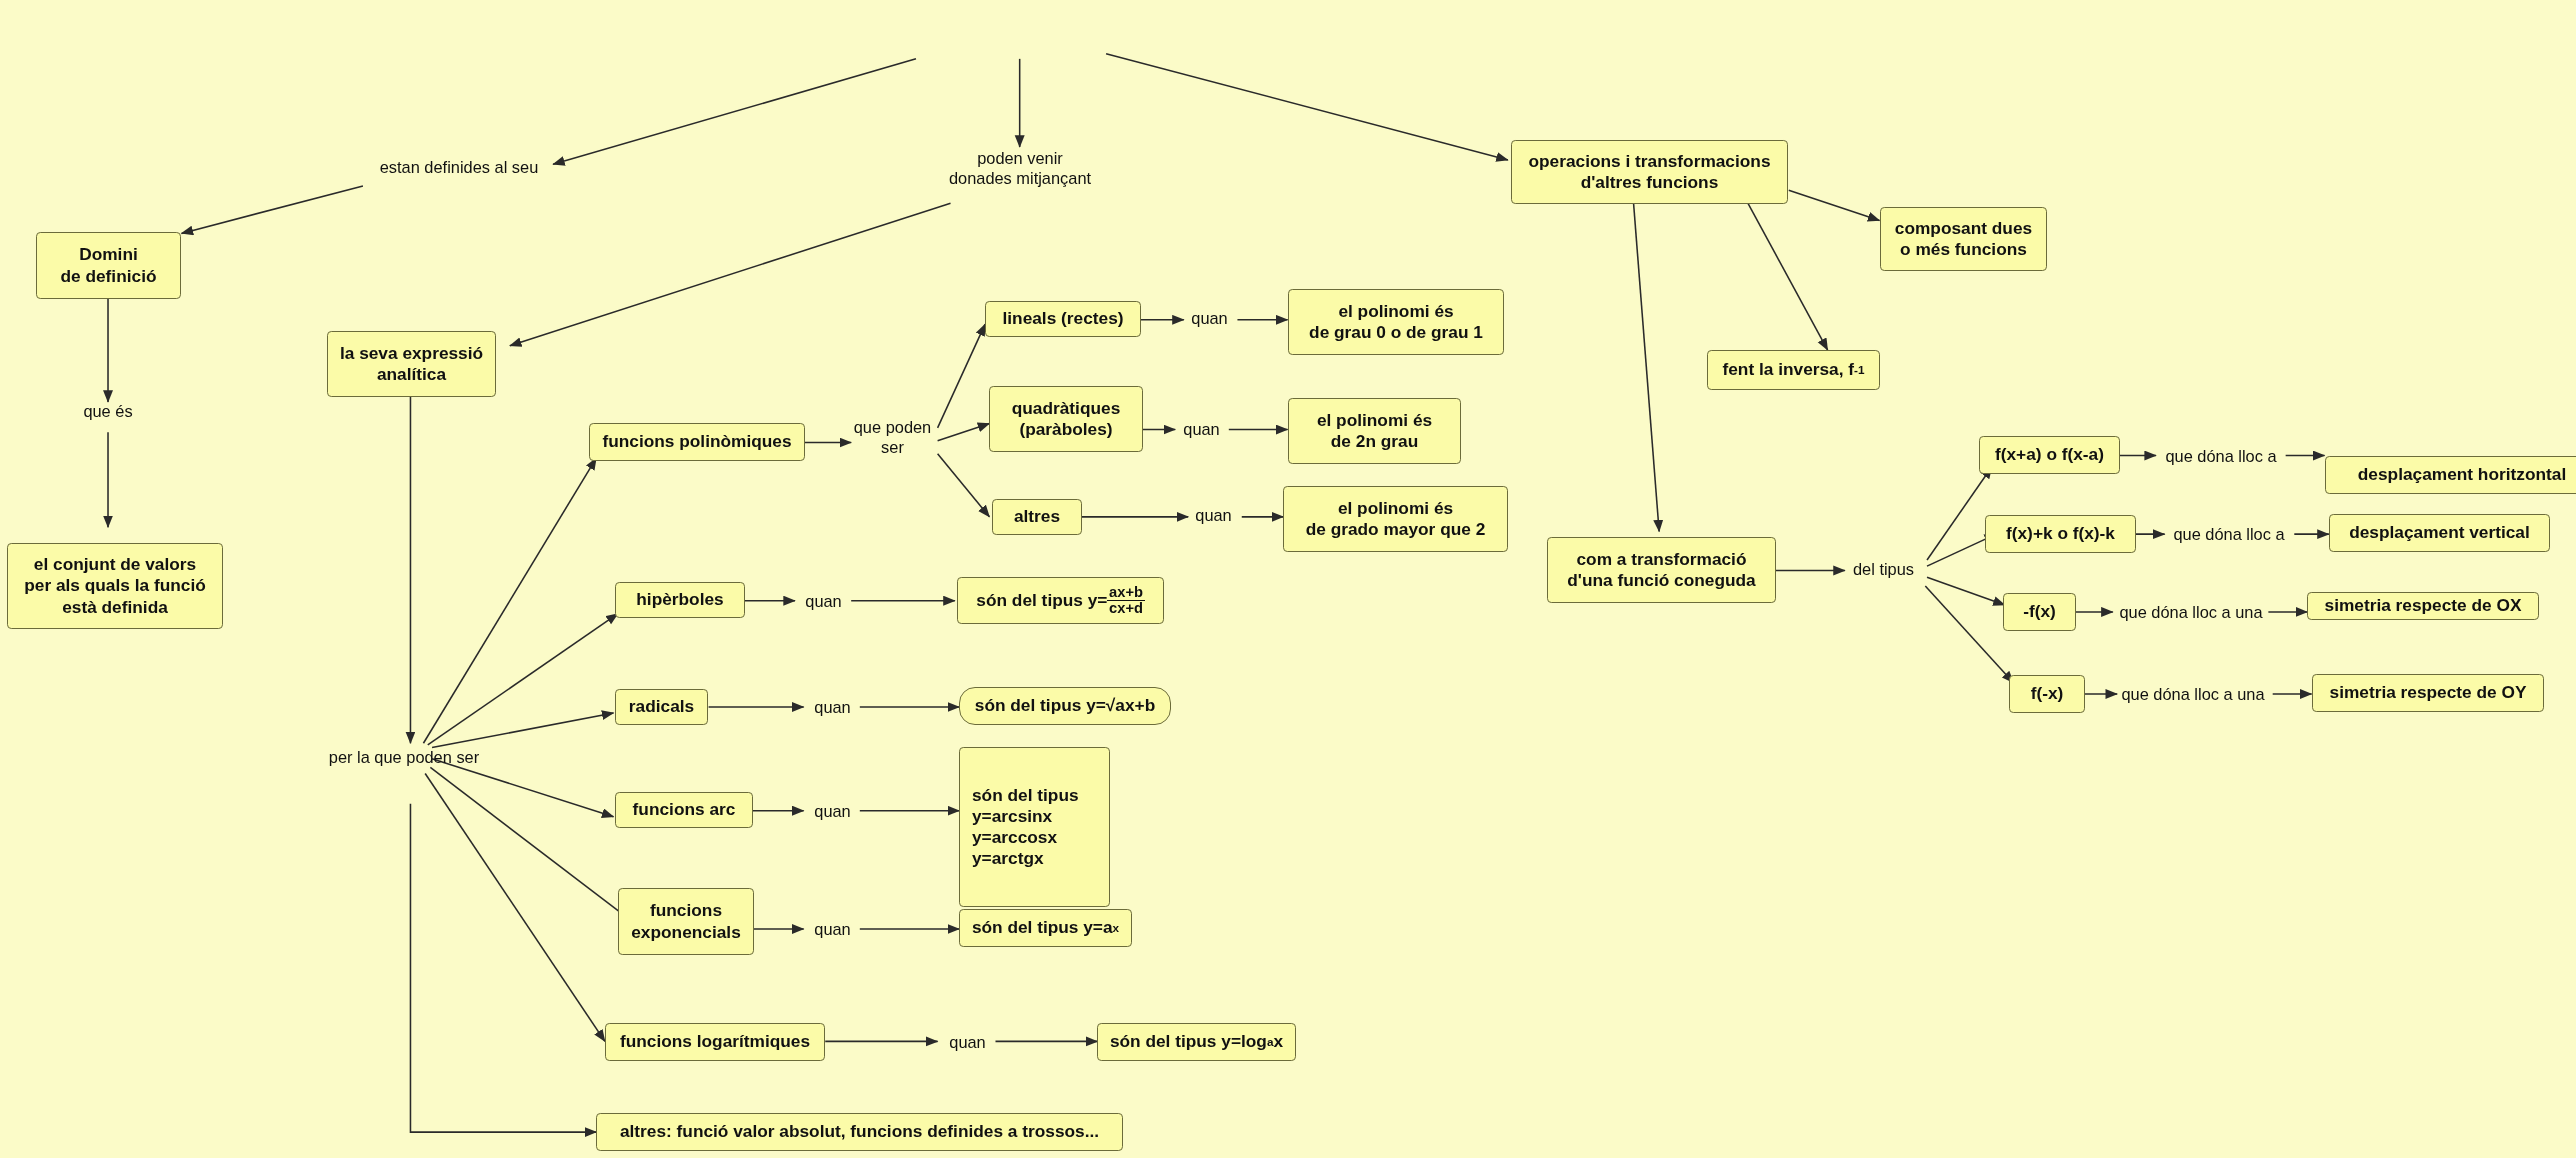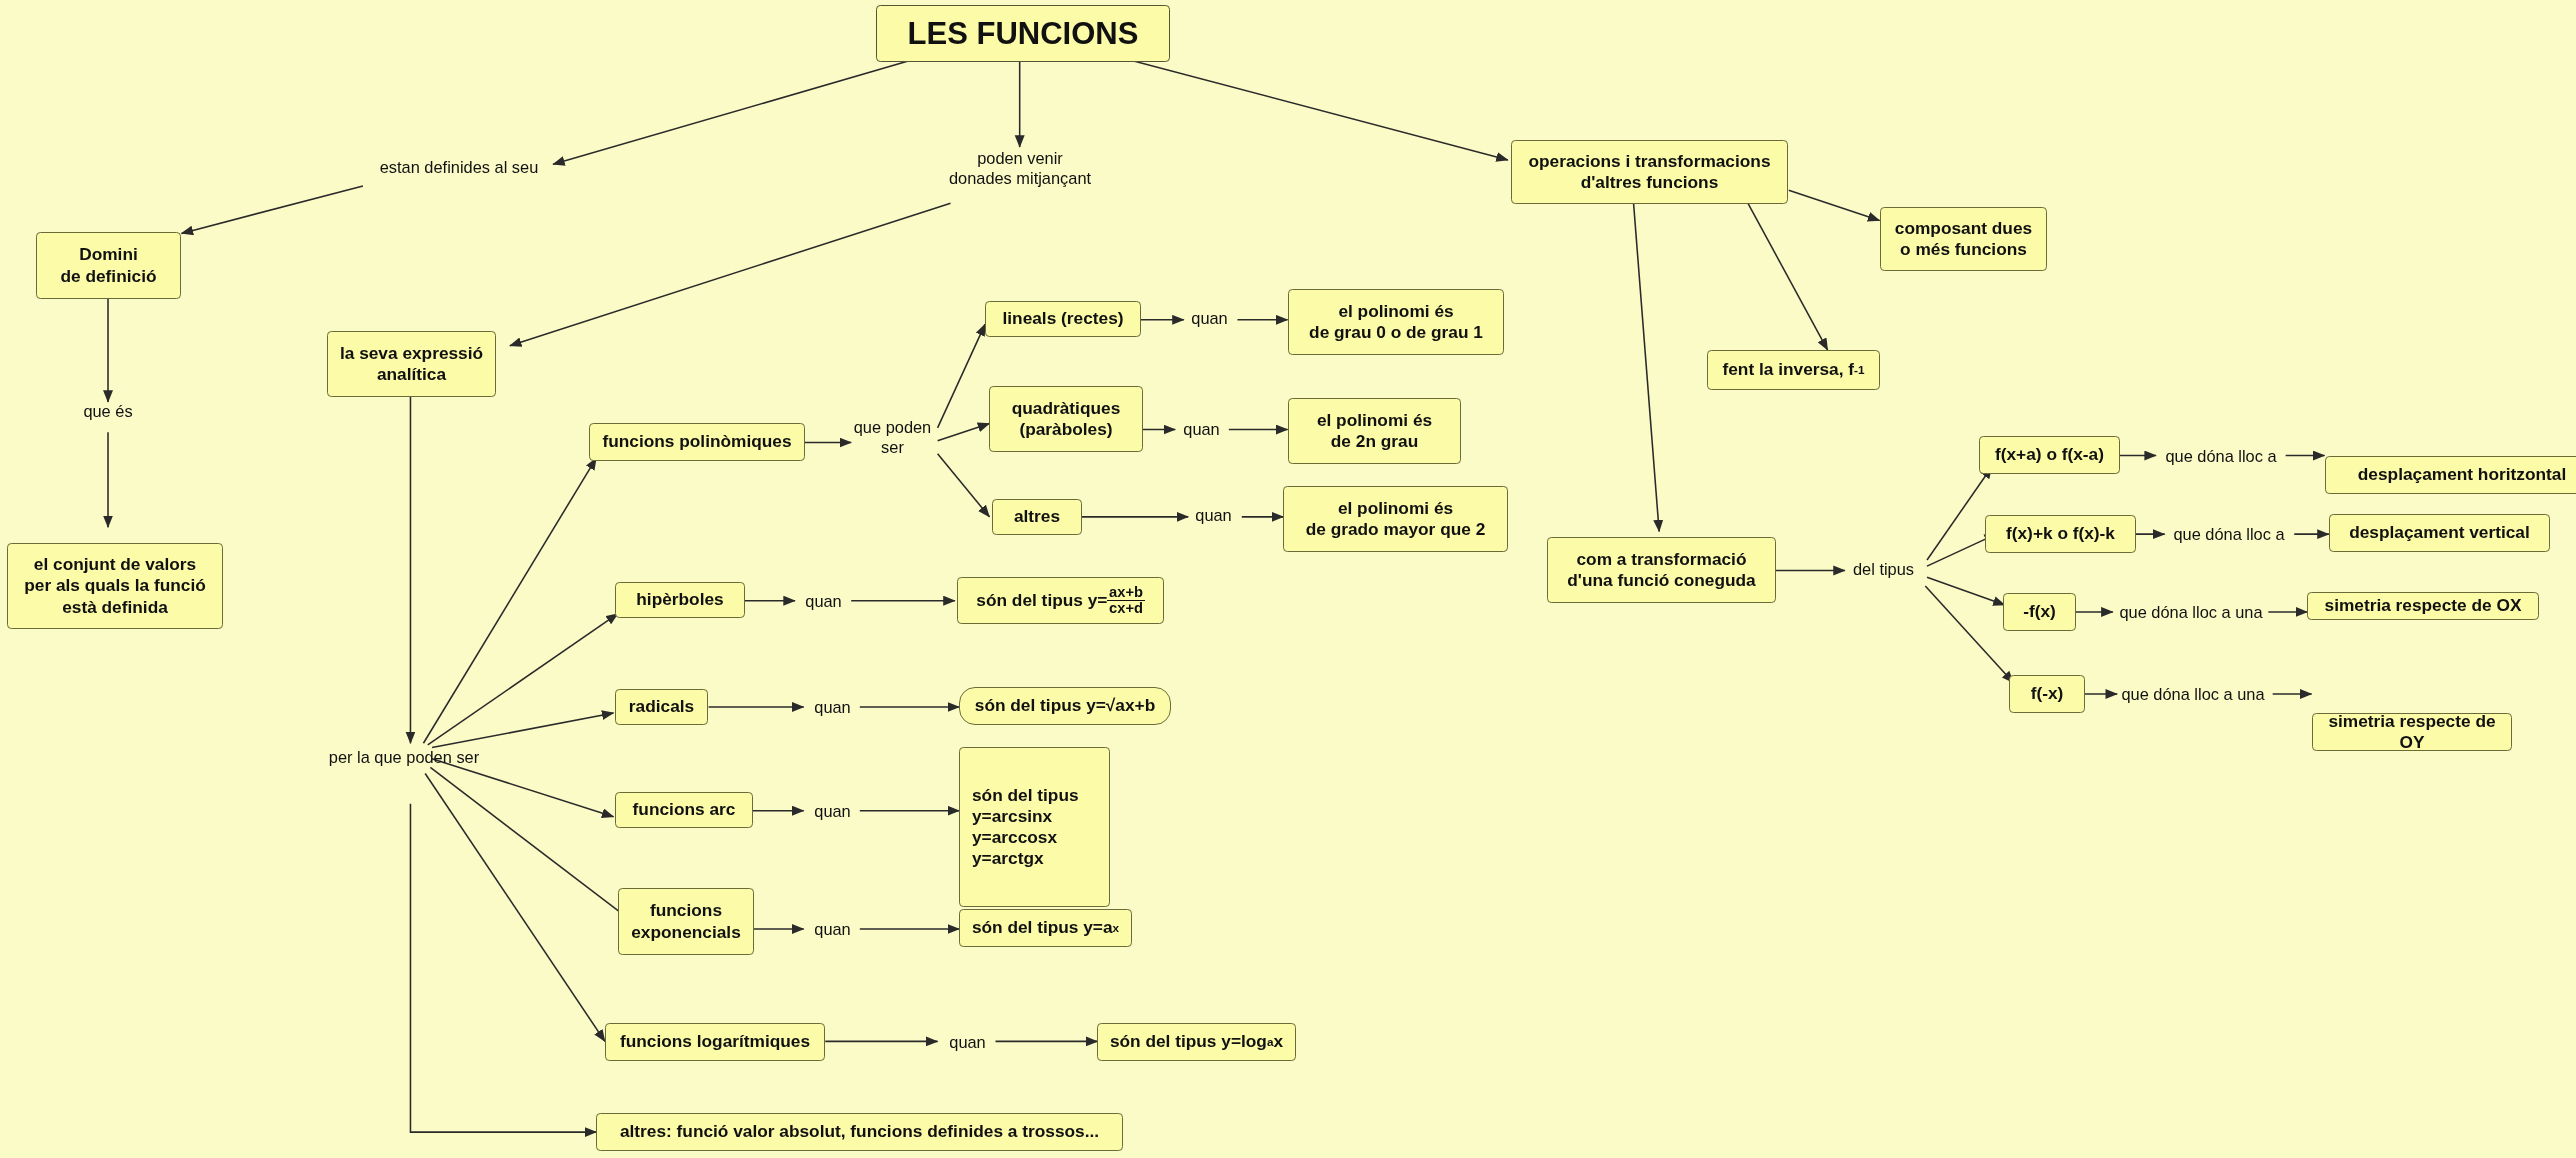--- a/index.html
+++ b/index.html
@@ -163,21 +163,20 @@
       <path d="M2655,618 L2695,618"></path>
 
       <path d="M2400,708 L2445,708"></path>
       <path d="M2625,708 L2670,708"></path>
 
       <path d="M2410,803 L2450,803"></path>
       <path d="M2630,803 L2675,803"></path>
     </g>
   </svg>
 
-  <div class="node title" style="left:876px; top:5.2px; width:294px; height:57px;">LES FUNCIONS</div>
 
   <div class="label" style="left:363px; top:158px; width:192px;">estan definides al seu</div>
 
   <div class="node" style="left:36px; top:232px; width:145px; height:67px;">Domini
 de definició</div>
 
   <div class="label" style="left:69px; top:402px; width:78px;">que és</div>
 
   <div class="node" style="left:7px; top:543px; width:216px; height:86px;">el conjunt de valors
 per als quals la funció
@@ -266,16 +265,16 @@
   <div class="node" style="left:1985px; top:515px; width:151px; height:38px;">f(x)+k  o f(x)-k</div>
   <div class="label" style="left:2162px; top:525px; width:134px;">que dóna lloc a</div>
   <div class="node" style="left:2329px; top:514px; width:221px; height:38px;">desplaçament vertical</div>
 
   <div class="node" style="left:2003px; top:593px; width:73px; height:38px;">-f(x)</div>
   <div class="label" style="left:2109px; top:603px; width:164px;">que dóna lloc a una</div>
   <div class="node" style="left:2307px; top:592px; width:232px; height:28px;">simetria respecte de OX</div>
 
   <div class="node" style="left:2009px; top:675px; width:76px; height:38px;">f(-x)</div>
   <div class="label" style="left:2111px; top:685px; width:164px;">que dóna lloc a una</div>
-  <div class="node" style="left:2312px; top:674px; width:200px; height:38px;margin-top:39px;">simetria respecte de OY</div>
+  <div class="node" style="left:2312px; top:674px; width:232px; height:38px;">simetria respecte de OY</div>
 
 </div>
 
 
 </body></html>

